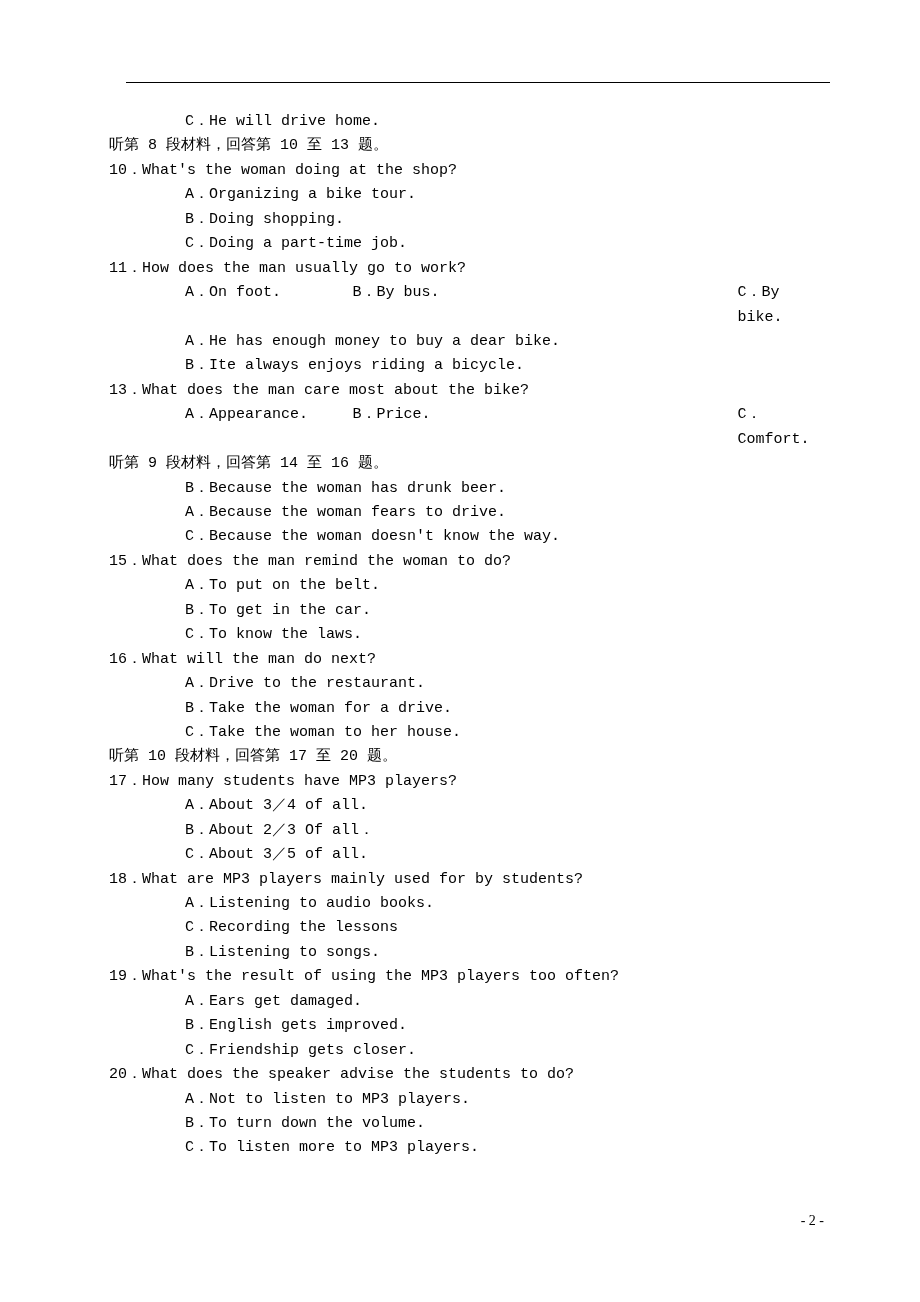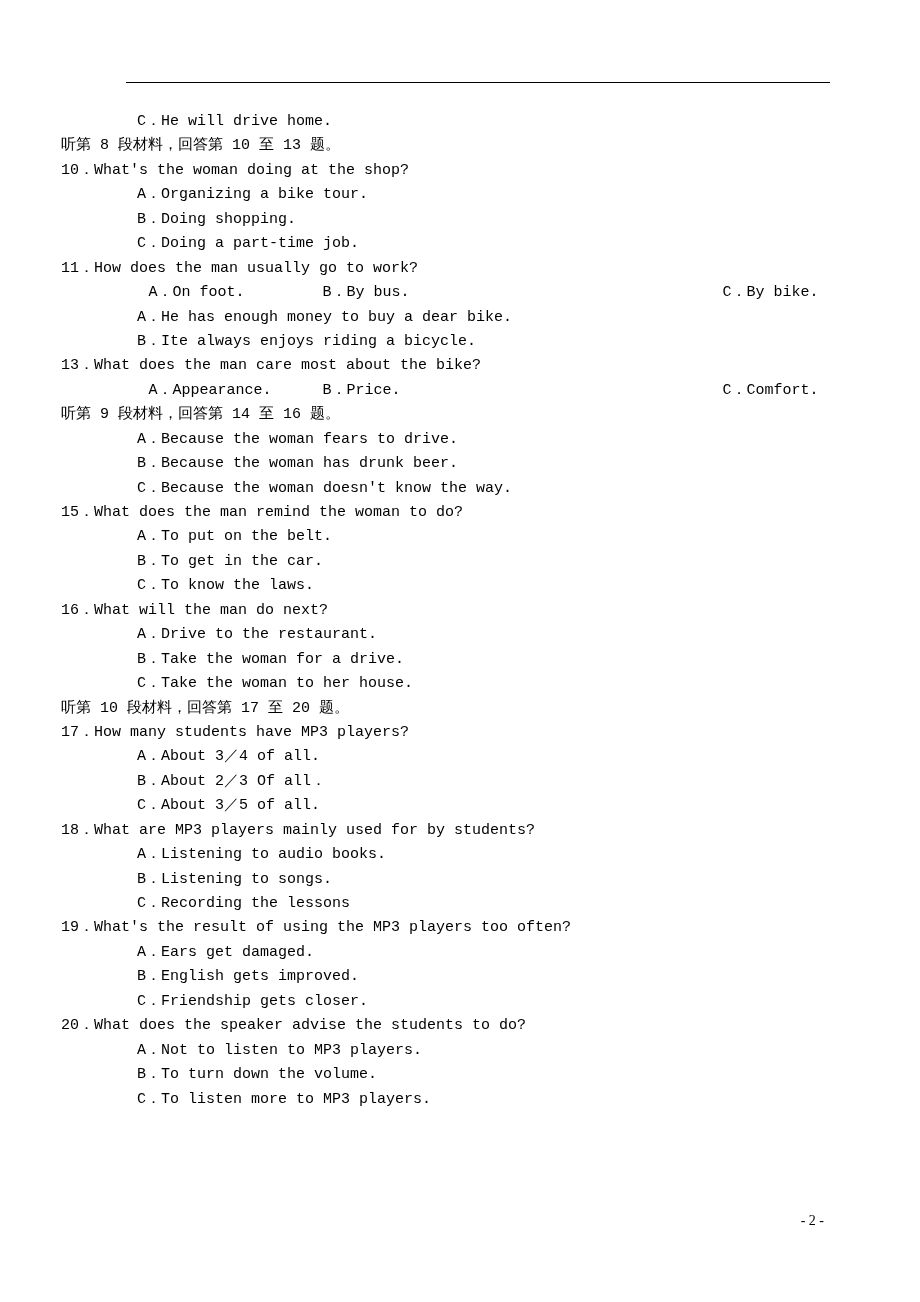--- a/index.html
+++ b/index.html
@@ -18,21 +18,21 @@
   }
   .rule {
     position: absolute;
     top: 82px;
     left: 126px;
     right: 90px;
     height: 0;
     border-top: 1.5px solid #000;
   }
   .content {
-    padding: 110px 90px 0 61px;
+    padding: 110px 90px 0 109px;
   }
   .line {
     white-space: pre;
   }
   .indent0 { padding-left: 0; }
   .indent2 { padding-left: 76px; }
   .optline {
     display: flex;
     padding-left: 76px;
     justify-content: center;
@@ -69,40 +69,40 @@
     </div>
     <div class="line indent2">A．He has enough money to buy a dear bike.</div>
     <div class="line indent2">B．Ite always enjoys riding a bicycle.</div>
     <div class="line indent0">13．What does the man care most about the bike?</div>
     <div class="optline">
       <span class="optA">A．Appearance.</span>
       <span class="optB">B．Price.</span>
       <span class="optC">C．Comfort.</span>
     </div>
     <div class="line indent0">听第 9 段材料，回答第 14 至 16 题。</div>
+    <div class="line indent2">B．Because the woman has drunk beer.</div>
     <div class="line indent2">A．Because the woman fears to drive.</div>
-    <div class="line indent2">B．Because the woman has drunk beer.</div>
     <div class="line indent2">C．Because the woman doesn't know the way.</div>
     <div class="line indent0">15．What does the man remind the woman to do?</div>
     <div class="line indent2">A．To put on the belt.</div>
     <div class="line indent2">B．To get in the car.</div>
     <div class="line indent2">C．To know the laws.</div>
     <div class="line indent0">16．What will the man do next?</div>
     <div class="line indent2">A．Drive to the restaurant.</div>
     <div class="line indent2">B．Take the woman for a drive.</div>
     <div class="line indent2">C．Take the woman to her house.</div>
     <div class="line indent0">听第 10 段材料，回答第 17 至 20 题。</div>
     <div class="line indent0">17．How many students have MP3 players?</div>
     <div class="line indent2">A．About 3／4 of all.</div>
     <div class="line indent2">B．About 2／3 Of all．</div>
     <div class="line indent2">C．About 3／5 of all.</div>
     <div class="line indent0">18．What are MP3 players mainly used for by students?</div>
     <div class="line indent2">A．Listening to audio books.</div>
+    <div class="line indent2">C．Recording the lessons</div>
     <div class="line indent2">B．Listening to songs.</div>
-    <div class="line indent2">C．Recording the lessons</div>
     <div class="line indent0">19．What's the result of using the MP3 players too often?</div>
     <div class="line indent2">A．Ears get damaged.</div>
     <div class="line indent2">B．English gets improved.</div>
     <div class="line indent2">C．Friendship gets closer.</div>
     <div class="line indent0">20．What does the speaker advise the students to do?</div>
     <div class="line indent2">A．Not to listen to MP3 players.</div>
     <div class="line indent2">B．To turn down the volume.</div>
     <div class="line indent2">C．To listen more to MP3 players.</div>
   </div>
 

